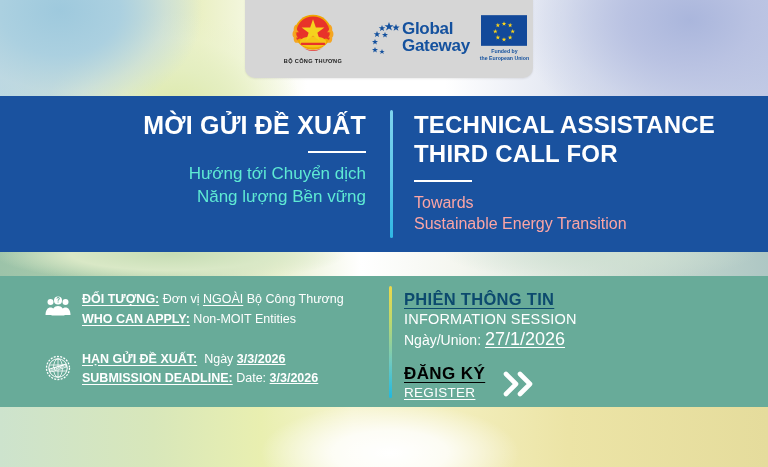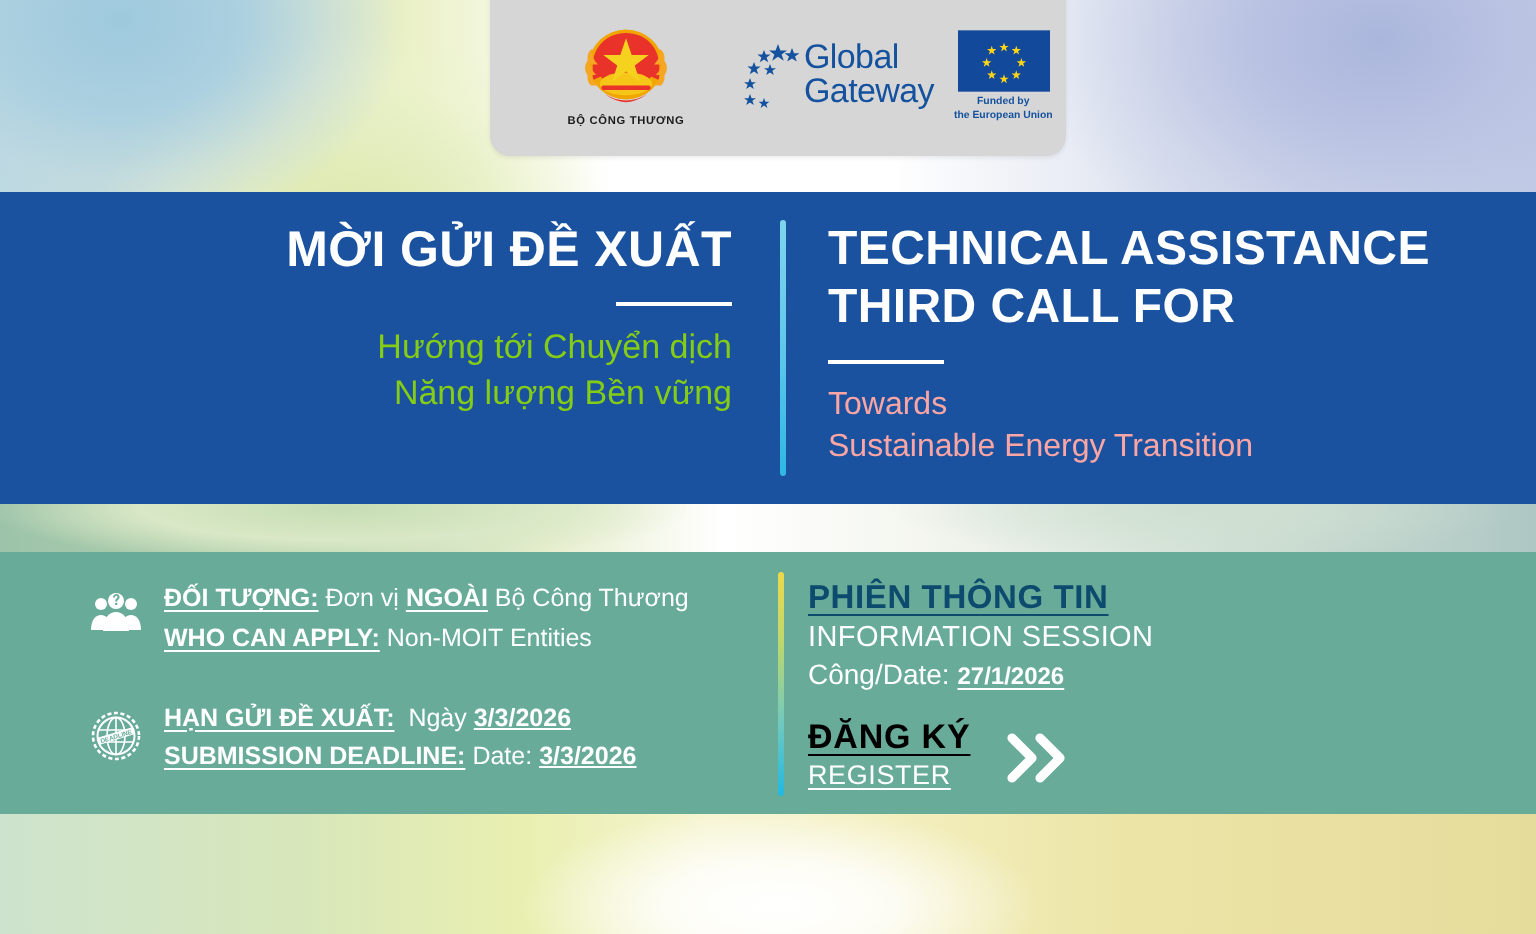--- a/index.html
+++ b/index.html
@@ -66,21 +66,21 @@
     display: flex;
     align-items: center;
     margin-left: 6px;
   }
   .gg-stars-word {
     display: flex;
     align-items: center;
   }
   .gg-wordmark {
     color: #14519e;
-    font-weight: normal;
+    font-weight: bold;
     line-height: 0.98;
     font-size: 17px;
     letter-spacing: -0.3px;
     margin-left: 1px;
   }
   .eu-block {
     margin-left: 10px;
     display: flex;
     flex-direction: column;
     align-items: center;
@@ -148,21 +148,21 @@
     letter-spacing: 0.2px;
     white-space: nowrap;
   }
   .rule {
     height: 2px;
     width: 58px;
     background: #ffffff;
     margin: 11px 0 10px 0;
   }
   .sub-vn {
-    color: #84cc16;
+    color: #5eead4;
     font-size: 17px;
     line-height: 1.33;
     font-weight: 400;
     white-space: nowrap;
   }
   .sub-en {
     color: #fca5a5;
     font-size: 16px;
     line-height: 1.36;
     font-weight: 400;
@@ -228,21 +228,21 @@
     line-height: 1.58;
     white-space: nowrap;
   }
   .lbl {
     font-weight: bold;
     text-decoration: underline;
     text-underline-offset: 2px;
   }
   .val-light { font-weight: 400; }
   .val-bold { font-weight: bold; text-decoration: underline; }
-  .u-bold { font-weight: bold; text-decoration: underline; text-underline-offset: 2px; }
+  .u-bold { font-weight: normal; text-decoration: underline; text-underline-offset: 2px; }
 
   
   .info-right {
     position: absolute;
     left: 404px; top: 0;
     width: 186px; height: 131px;
     padding-top: 14px;
   }
   .sess-vn {
     color: #0c4a6e;
@@ -261,21 +261,21 @@
     margin-top: 2px;
     white-space: nowrap;
   }
   .sess-date {
     color: #ffffff;
     font-size: 14px;
     font-weight: 400;
     margin-top: 2px;
     white-space: nowrap;
   }
-  .sess-date .u-bold { font-size: 12px; }
+  .sess-date .u-bold { font-size: 18px; }
 
   .reg-wrap {
     display: flex;
     align-items: center;
     margin-top: 14px;
   }
   .reg-vn {
     color: #000000;
     font-size: 17px;
     font-weight: bold;
@@ -461,21 +461,21 @@
           </div>
         </div>
       </div>
 
       <div class="vsep-green"></div>
 
       <div class="info-right">
         <div class="sess-vn">PHIÊN THÔNG TIN</div>
         <div class="sess-en">INFORMATION SESSION</div>
         <div class="sess-date">
-          <span>Công/Date:</span>
+          <span>Ngày/Union:</span>
           <span class="u-bold">27/1/2026</span>
         </div>
 
         <div class="reg-wrap">
           <div>
             <div class="reg-vn">ĐĂNG KÝ</div>
             <div class="reg-en">REGISTER</div>
           </div>
           <svg class="chev" width="34" height="26" viewBox="0 0 34 26">
             <path d="M3 3 L13 13 L3 23" fill="none" stroke="#ffffff" stroke-width="4.6" stroke-linecap="round" stroke-linejoin="round"></path>

